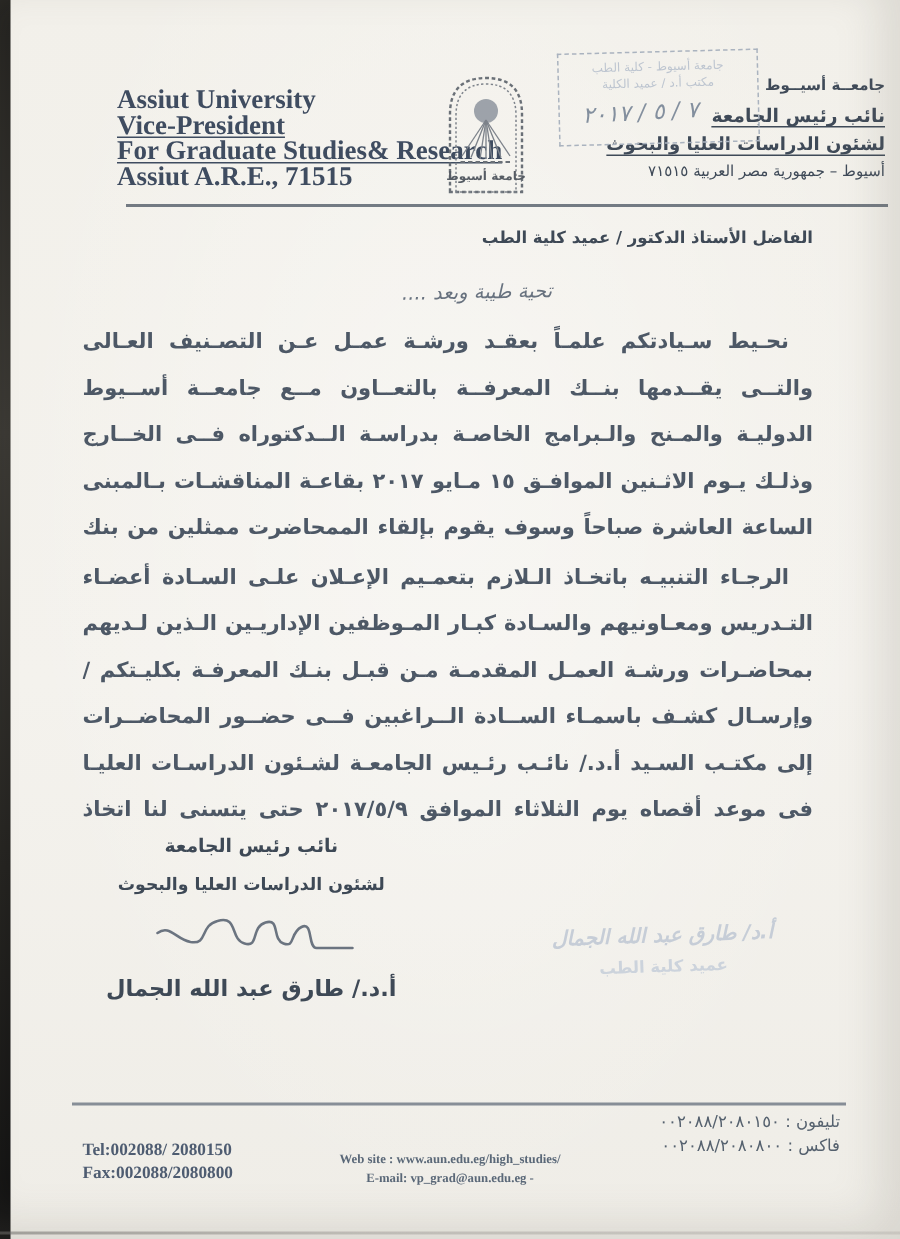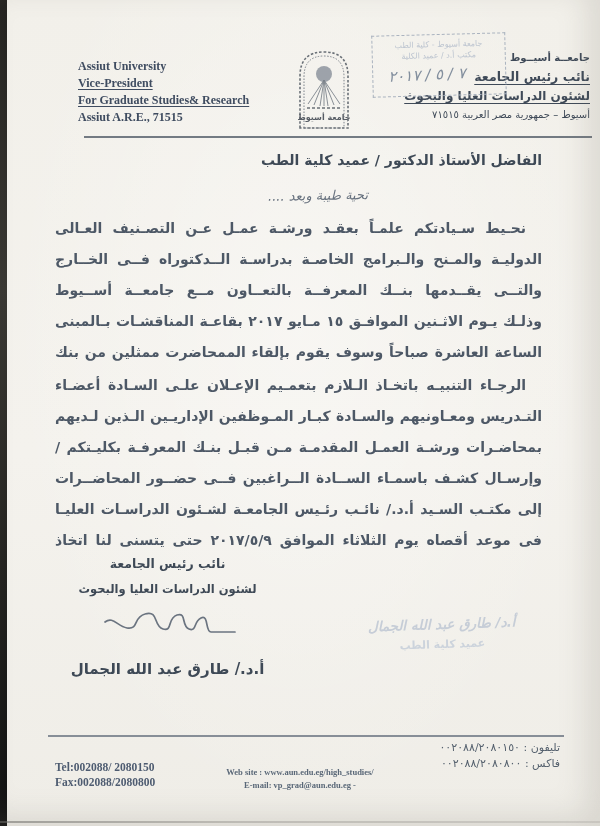--- a/index.html
+++ b/index.html
@@ -13,56 +13,56 @@
   }
   
   .edge-left{position:absolute;left:0;top:0;width:7px;height:826px;
     background:linear-gradient(180deg,#23221f 0%,#3a3833 35%,#23221f 70%,#111 100%);}
   .edge-bottom{position:absolute;left:0;bottom:3px;width:600px;height:2px;
     background:linear-gradient(90deg,#6b6b68 0%,#a9a7a2 40%,#c7c5c0 100%);opacity:.55;}
   .page-shadow{position:absolute;inset:0;box-shadow:inset -14px -10px 28px rgba(120,115,105,.18);pointer-events:none;}
 
   
   .hdr-en{position:absolute;left:78px;top:58px;font-family:"Liberation Serif","DejaVu Serif",serif;
-    font-weight:bold;font-size:12px;line-height:17px;color:#3f4c60;}
+    font-weight:bold;font-size:18px;line-height:17px;color:#3f4c60;}
   .hdr-en .u{text-decoration:underline;text-underline-offset:2px;}
   .hdr-ar{position:absolute;right:10px;top:52px;text-align:right;direction:rtl;color:#3f4a58;}
   .hdr-ar .l1{font-size:10px;font-weight:bold;letter-spacing:.5px;}
   .hdr-ar .l2{font-size:12.5px;font-weight:bold;margin-top:6px;text-decoration:underline;text-underline-offset:3px;}
   .hdr-ar .l3{font-size:12px;font-weight:bold;margin-top:5px;text-decoration:underline;text-underline-offset:3px;}
   .hdr-ar .l4{font-size:10px;margin-top:6px;}
   .logo{position:absolute;left:292px;top:44px;}
   .hdr-rule{position:absolute;left:84px;right:8px;top:136px;height:2px;background:#5c6570;opacity:.85;}
 
   
   .stamp-box{position:absolute;left:372px;top:34px;width:124px;height:52px;
     border:1.5px dashed #aab3bf;transform:rotate(-1.5deg);padding:4px 4px;
     color:#bdc5d0;font-size:8px;line-height:11px;text-align:center;direction:rtl;}
   .stamp-date{position:absolute;left:352px;top:66px;width:150px;direction:rtl;text-align:center;
     color:#838f9e;font-size:15px;font-style:italic;transform:rotate(-3deg);letter-spacing:2px;}
 
   
-  .subject{position:absolute;right:58px;top:152px;direction:rtl;font-size:14px;font-weight:bold;color:#3e4956;}
+  .subject{position:absolute;right:58px;top:152px;direction:rtl;font-size:11px;font-weight:bold;color:#3e4956;}
   .greeting{position:absolute;left:268px;top:188px;direction:rtl;font-size:13px;font-style:italic;
     color:#68727f;transform:rotate(-1deg);}
 
   
   .body{position:absolute;left:55px;top:213px;width:487px;direction:rtl;}
   .body .line{font-size:14px;font-weight:bold;color:#4d5866;height:31px;line-height:31px;
     text-align:justify;text-align-last:justify;overflow:hidden;}
   .body .line.first{text-indent:16px;}
   .body .line.last{text-align-last:right;}
   .para2{margin-top:2px;}
 
   
   .sig{position:absolute;left:70px;top:556px;width:195px;text-align:center;color:#3e4956;direction:rtl;}
   .sig .t1{font-size:12.5px;font-weight:bold;}
   .sig .t2{font-size:11.5px;font-weight:bold;margin-top:11px;}
   .sig .scrawl{margin-top:6px;}
-  .sig .name{font-size:15px;font-weight:bold;margin-top:12px;}
+  .sig .name{font-size:15px;font-weight:bold;margin-top:2px;}
 
   
   .dean-stamp{position:absolute;left:362px;top:616px;width:160px;text-align:center;direction:rtl;
     color:#c6cdd7;transform:rotate(-2deg);}
   .dean-stamp .n{font-size:13.5px;font-style:italic;font-weight:bold;}
   .dean-stamp .t{font-size:11px;font-weight:bold;margin-top:6px;color:#ccd3dc;}
 
   
   .foot-rule{position:absolute;left:48px;right:36px;top:735px;height:1.5px;background:#6d7682;opacity:.8;}
   .foot-en{position:absolute;left:55px;top:741px;font-family:"Liberation Serif","DejaVu Serif",serif;
@@ -119,22 +119,22 @@
   <div class="stamp-date">٧ / ٥ / ٢٠١٧</div>
 
   <div class="hdr-rule"></div>
 
   <div class="subject">الفاضل الأستاذ الدكتور / عميد كلية الطب</div>
   <div class="greeting">تحية طيبة وبعد ....</div>
 
   <div class="body">
     <div class="para1">
       <div class="line first">نحـيط سـيادتكم علمـاً بعقـد ورشـة عمـل عـن التصـنيف العـالى للجامعـات</div>
+      <div class="line">والتــى يقــدمها بنــك المعرفــة بالتعــاون مــع جامعــة أســيوط</div>
       <div class="line">الدوليـة والمـنح والـبرامج الخاصـة بدراسـة الــدكتوراه فــى الخــارج</div>
-      <div class="line">والتــى يقــدمها بنــك المعرفــة بالتعــاون مــع جامعــة أســيوط</div>
       <div class="line">وذلـك يـوم الاثـنين الموافـق ١٥ مـايو ٢٠١٧ بقاعـة المناقشـات بـالمبنى الإدارى</div>
       <div class="line last">الساعة العاشرة صباحاً وسوف يقوم بإلقاء الممحاضرت ممثلين من بنك المعرفة .</div>
     </div>
     <div class="para2">
       <div class="line first">الرجـاء التنبيـه باتخـاذ الـلازم بتعمـيم الإعـلان علـى السـادة أعضـاء هيئـة</div>
       <div class="line">التـدريس ومعـاونيهم والسـادة كبـار المـوظفين الإداريـين الـذين لـديهم اهتمـام</div>
       <div class="line">بمحاضـرات ورشـة العمـل المقدمـة مـن قبـل بنـك المعرفـة بكليـتكم / معهـدكم المـوقر</div>
       <div class="line">وإرسـال كشـف باسمـاء الســادة الــراغبين فــى حضــور المحاضــرات</div>
       <div class="line">إلى مكتـب السـيد أ.د./ نائـب رئـيس الجامعـة لشـئون الدراسـات العليـا والبحـوث</div>
       <div class="line last">فى موعد أقصاه  يوم الثلاثاء الموافق ٢٠١٧/٥/٩ حتى يتسنى لنا اتخاذ اللازم .</div>

